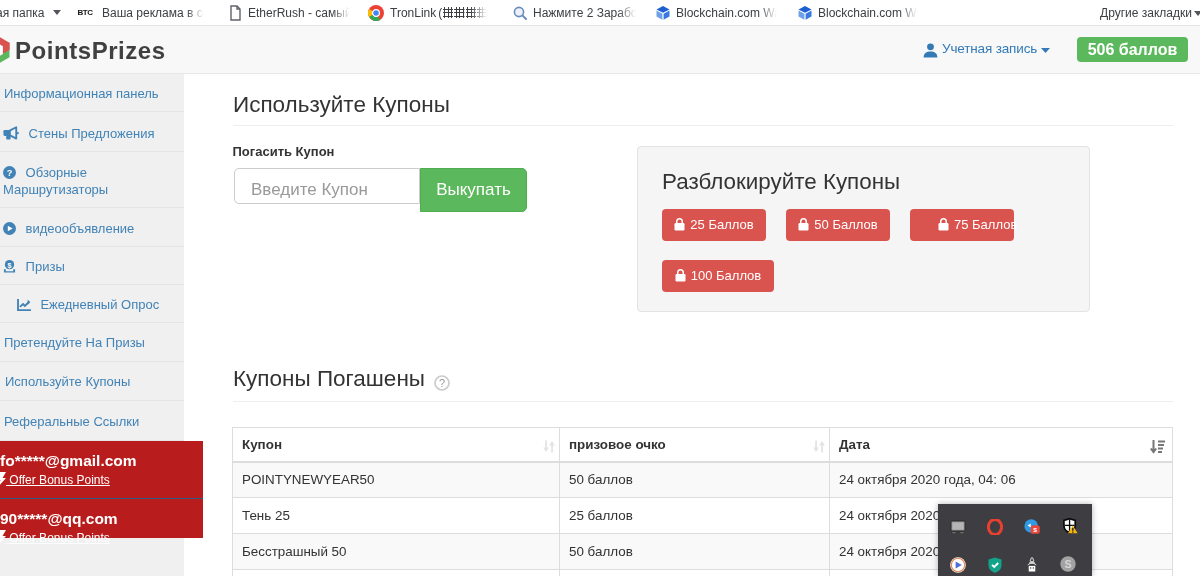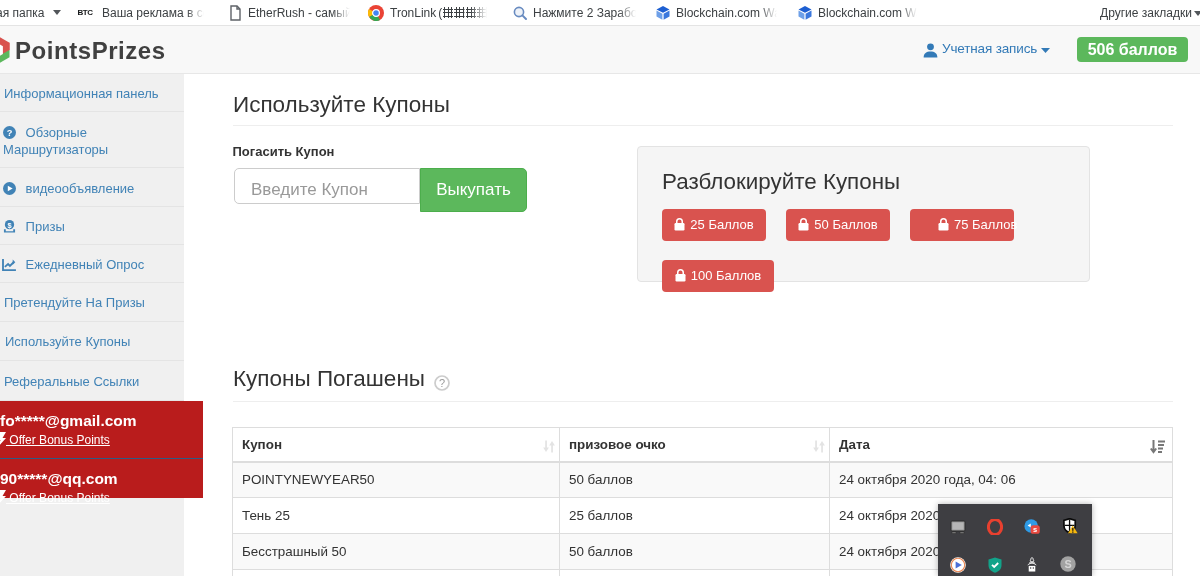--- a/index.html
+++ b/index.html
@@ -41,21 +41,21 @@
 
 #main { position:absolute; left:205px; top:74px; width:995px; height:502px; background:#fff; }
 h1.pgh { position:absolute; left:28px; font-size:22.5px; font-weight:400; color:#333; line-height:1; }
 .hr { position:absolute; left:28px; width:940px; height:1px; background:#eee; }
 #lbl { position:absolute; left:27.5px; top:70px; font-size:13px; font-weight:700; color:#333; }
 #cpninput { position:absolute; left:29px; top:94px; width:186px; height:36px; background:#fff;
   border:1px solid #ccc; border-radius:5px 0 0 5px; font-size:17px; color:#999; line-height:42px; padding-left:16px; }
 #redeem { position:absolute; left:215px; top:94px; width:107px; height:44px; background:#5cb85c;
   border:1px solid #4cae4c; border-radius:0 5px 5px 0; color:#fff; font-size:17px; font-weight:400;
   text-align:center; line-height:42px; }
-#well { position:absolute; left:432px; top:72px; width:453px; height:136px; background:#f5f5f5;
+#well { position:absolute; left:432px; top:72px; width:453px; height:166px; background:#f5f5f5;
   border:1px solid #e3e3e3; border-radius:4px; }
 #wtitle { position:absolute; left:24px; top:23.5px; font-size:22.4px; color:#333; line-height:1; }
 .rbtn { position:absolute; height:32px; background:#d9534f; border-radius:4px; color:#fff; font-size:13px;
   line-height:32px; text-align:center; white-space:nowrap; }
 .lock { display:inline-block; vertical-align:-2px; margin-right:5px; }
 
 #tbl { position:absolute; left:27px; top:353px; width:941px; border-collapse:collapse; font-size:13.4px; color:#333; }
 #tbl th { border:1px solid #ddd; border-bottom:2px solid #ddd; font-weight:700; text-align:left;
   padding:7px 9px; position:relative; height:34px; }
 #tbl td { border:1px solid #ddd; padding:7px 9px; height:36px; }
@@ -127,40 +127,48 @@
     Учетная запись
     <svg class="abs" style="left:99px;top:6.5px" width="9" height="5">
         <path d="M0 0 L9 0 L4.5 5 Z" fill="#337ab7"></path>
       </svg>
   </div>
   <div id="ptsbtn">506 баллов</div>
 </div>
 
 <div id="sidebar">
   <div class="sitem" style="height:38px;padding-top:11px;">Информационная панель</div>
+  <div class="sitem" style="height:40px;padding-top:13px;padding-left:3px;">
+    <svg class="sicon" viewBox="0 0 18 15" style="width:16px;height:14px;">
+        <rect x="0.5" y="4" width="8" height="6.8" rx="1.5" fill="#4183b6"></rect>
+        <path d="M14.9 1 L14.9 13.8 L7.5 9.9 V4.9 Z" fill="none" stroke="#4183b6" stroke-width="2.1" stroke-linejoin="round"></path>
+        <rect x="3.6" y="10.5" width="5" height="4.3" rx="1" fill="#4183b6"></rect>
+        <rect x="15.4" y="6.4" width="2.4" height="2.6" rx="1.2" fill="#4183b6"></rect>
+      </svg>
+    Стены Предложения</div>
   <div class="sitem" style="height:56px;padding-top:12px;padding-left:3px;">
     <svg class="sicon" viewBox="0 0 14 14" style="width:13px;height:13px;">
         <circle cx="7" cy="7" r="7" fill="#4183b6"></circle>
         <text x="7" y="10.6" font-size="10" font-weight="bold" fill="#fff" text-anchor="middle" font-family="Liberation Sans">?</text>
       </svg>
     Обзорные Маршрутизаторы</div>
   <div class="sitem" style="height:39px;padding-top:12px;padding-left:3px;">
     <svg class="sicon" viewBox="0 0 14 14" style="width:13px;height:13px;">
         <circle cx="7" cy="7" r="7" fill="#4183b6"></circle>
         <path d="M5.2 4 L10.4 7 L5.2 10 Z" fill="#fff"></path>
       </svg>
     видеообъявление</div>
   <div class="sitem" style="height:38px;padding-top:11px;padding-left:3px;">
     <svg class="sicon" viewBox="0 0 14 14" style="width:13px;height:13px;">
         <circle cx="7" cy="5" r="5" fill="#4183b6"></circle>
         <text x="7" y="8.4" font-size="8" font-weight="bold" fill="#fff" text-anchor="middle" font-family="Liberation Sans">$</text>
         <path d="M1 10 L3 10 L3 12 L11 12 L11 10 L13 10 L13 13.5 L1 13.5 Z" fill="#4183b6"></path>
       </svg>
     Призы</div>
-  <div class="sitem" style="height:38px;padding-top:11px;padding-left:2px;">
+  <div class="sitem" style="height:38px;padding-top:11px;padding-left:2px;text-align:center;">
     <svg class="sicon" viewBox="0 0 15 13" style="width:14px;height:12px;">
         <path d="M0 0 H2 V11 H15 V13 H0 Z" fill="#4183b6"></path>
         <path d="M3 8.5 L6.5 5.5 L8.5 7.5 L12.5 3.5" fill="none" stroke="#4183b6" stroke-width="2"></path>
         <path d="M13.5 1.5 h-4 l4 4 Z" fill="#4183b6" transform="rotate(45 11.5 3.5)"></path>
       </svg>
     Ежедневный Опрос</div>
   <div class="sitem" style="height:39px;padding-top:11px;">Претендуйте На Призы</div>
   <div class="sitem" style="height:39px;padding-top:11px;padding-left:5px;">Используйте Купоны</div>
   <div class="sitem" style="height:40px;padding-top:12px;">Реферальные Ссылки</div>
   <div class="bluebox" style="height:58px;border-bottom:1px solid #2c5d86;">

